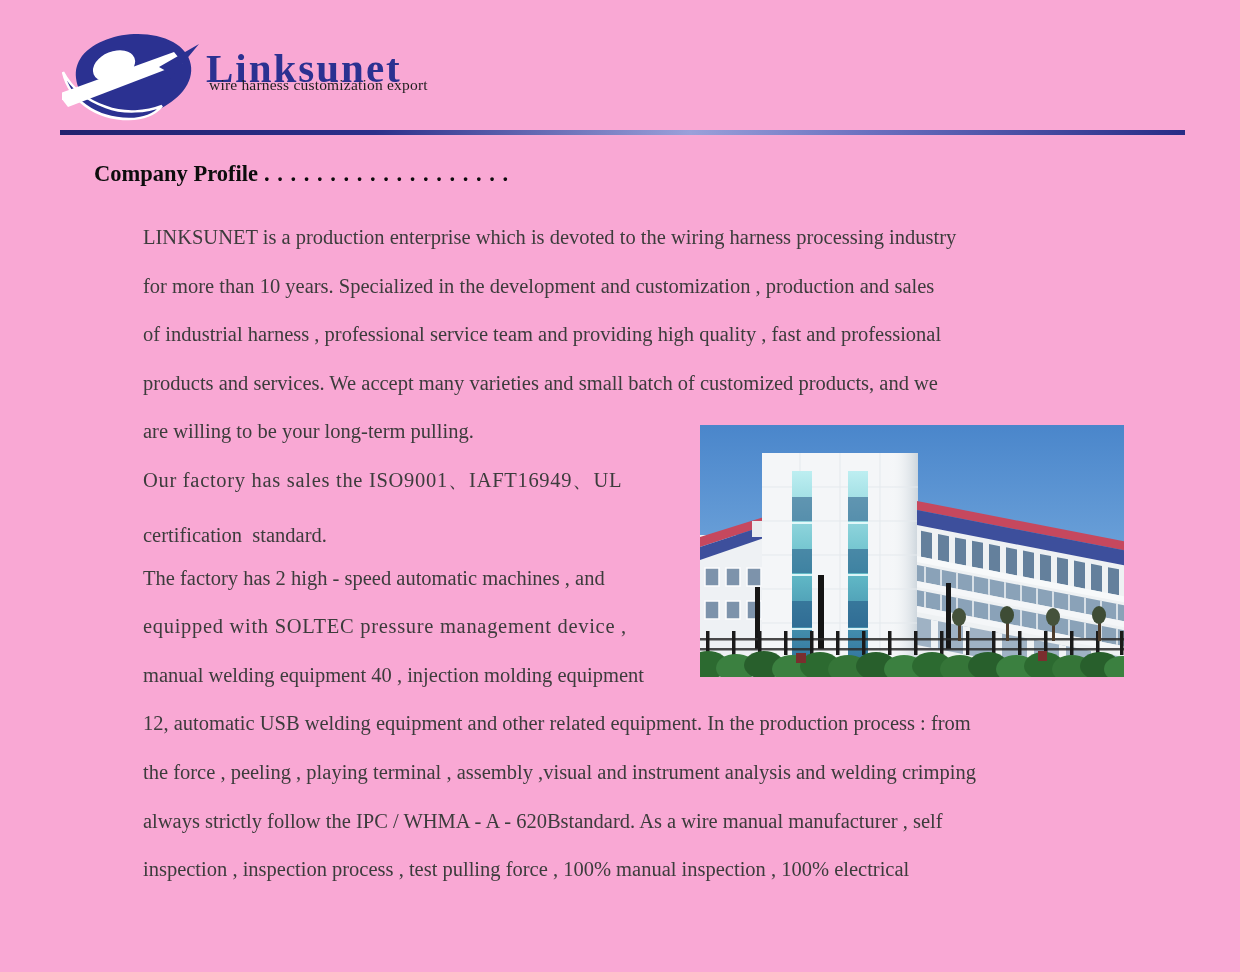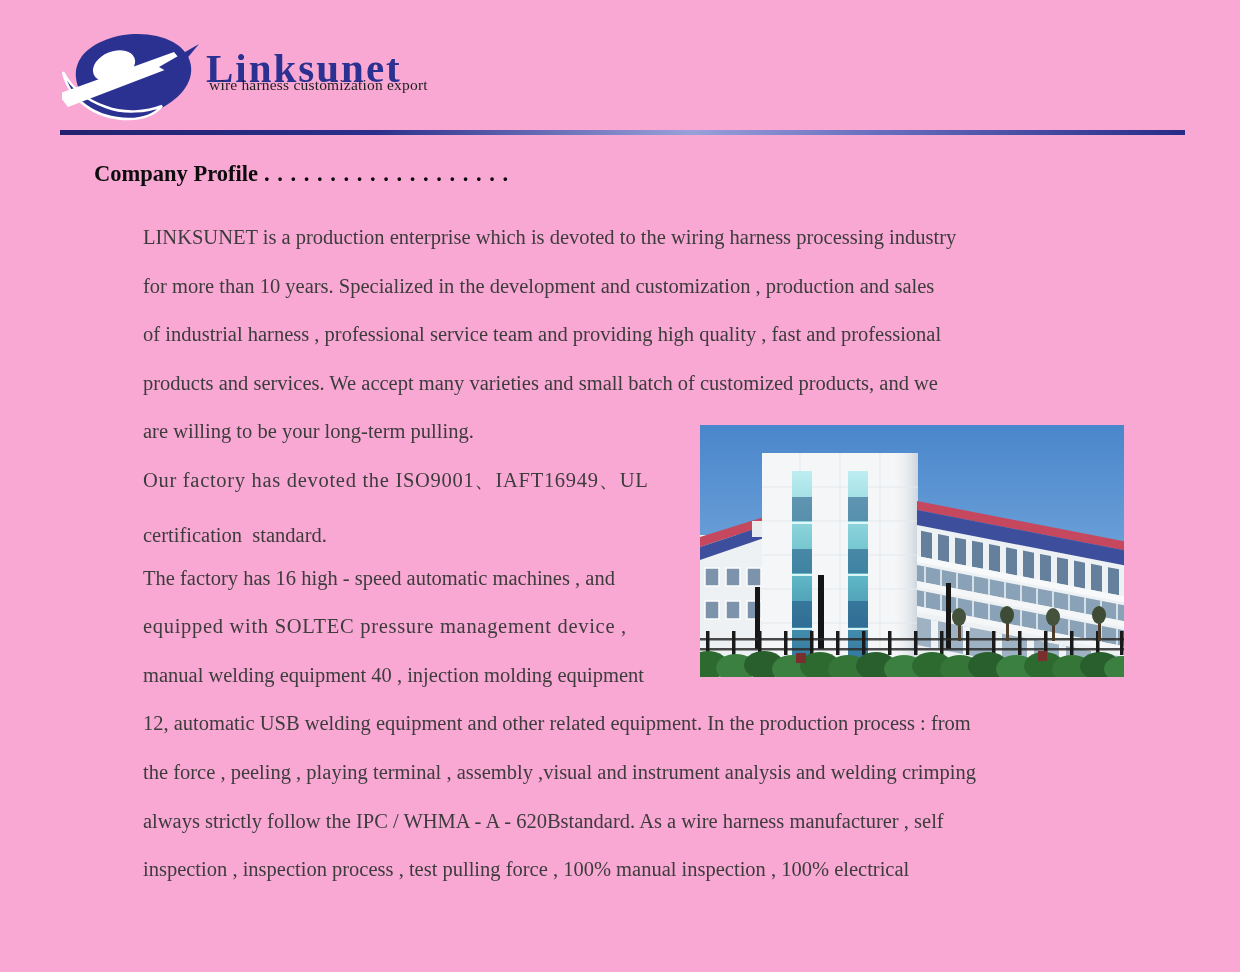--- a/index.html
+++ b/index.html
@@ -68,28 +68,28 @@
   <div class="divider"></div>
 
   <div class="heading"><span>Company Profile</span><span class="dots">. . . . . . . . . . . . . . . . . . .</span></div>
 
   <div class="body-text">
     <div class="bline">LINKSUNET is a production enterprise which is devoted to the wiring harness processing industry</div>
     <div class="bline">for more than 10 years. Specialized in the development and customization , production and sales</div>
     <div class="bline">of industrial harness , professional service team and providing high quality , fast and professional</div>
     <div class="bline">products and services. We accept many varieties and small batch of customized products, and we</div>
     <div class="bline">are willing to be your long-term pulling.</div>
-    <div class="bline sp">Our factory has devoted the ISO9001、IAFT16949、UL</div>
+    <div class="bline sp">Our factory has sales the ISO9001、IAFT16949、UL</div>
     <div class="bline gap-plus">certification  standard.</div>
-    <div class="bline tight">The factory has 16 high - speed automatic machines , and</div>
+    <div class="bline tight">The factory has 2 high - speed automatic machines , and</div>
     <div class="bline sp">equipped with SOLTEC pressure management device ,</div>
     <div class="bline">manual welding equipment 40 , injection molding equipment</div>
     <div class="bline">12, automatic USB welding equipment and other related equipment. In the production process : from</div>
     <div class="bline">the force , peeling , playing terminal , assembly ,visual and instrument analysis and welding crimping</div>
-    <div class="bline">always strictly follow the IPC / WHMA - A - 620Bstandard. As a wire harness manufacturer , self</div>
+    <div class="bline">always strictly follow the IPC / WHMA - A - 620Bstandard. As a wire manual manufacturer , self</div>
     <div class="bline">inspection , inspection process , test pulling force , 100% manual inspection , 100% electrical</div>
   </div>
 
   <div class="photo">
     <svg width="424" height="252" viewBox="0 0 424 252">
       <defs>
         <linearGradient id="sky" x1="0" y1="0" x2="0" y2="1">
           <stop offset="0" stop-color="#4a86cb"></stop>
           <stop offset="0.55" stop-color="#6ea3da"></stop>
           <stop offset="1" stop-color="#b6d6ee"></stop>

